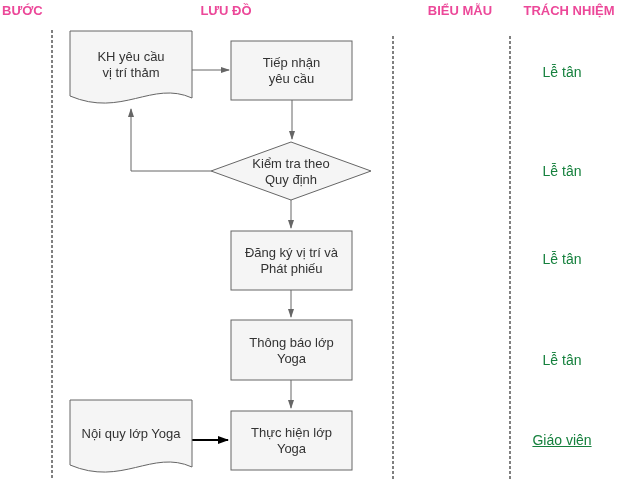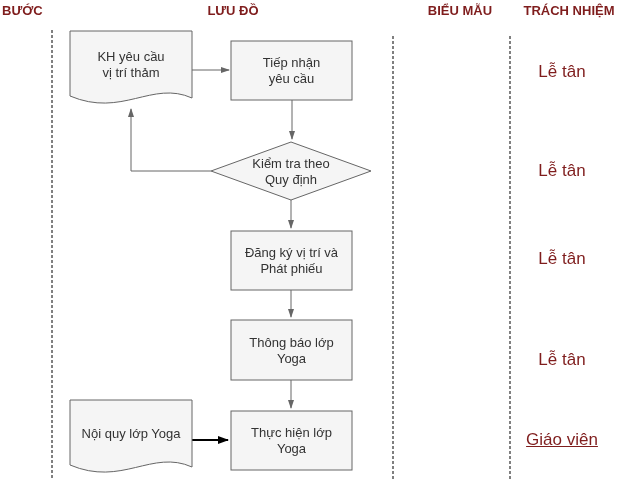--- a/index.html
+++ b/index.html
@@ -10,27 +10,27 @@
     background: #ffffff;
     font-family: "Liberation Sans", "DejaVu Sans", sans-serif;
     overflow: hidden;
   }
   #diagram { position: absolute; left: 0; top: 0; }
   .col-header {
     position: absolute;
     top: 3px;
     font-size: 13px;
     font-weight: bold;
-    color: #7f1d1d;
+    color: #ec4899;
     white-space: nowrap;
   }
   .resp-label {
     position: absolute;
-    font-size: 17px;
-    color: #7f1d1d;
+    font-size: 14px;
+    color: #15803d;
     white-space: nowrap;
     transform: translate(-50%, -50%);
   }
   svg text {
     font-family: "Liberation Sans", "DejaVu Sans", sans-serif;
     font-size: 13px;
     fill: #333333;
   }
 </style>
 </head>
@@ -86,21 +86,21 @@
         <text x="131" y="433.5" text-anchor="middle" dominant-baseline="central">Nội quy lớp Yoga</text>
       </g>
       <g>
         <rect x="231" y="411" width="121" height="59" fill="#f5f5f5" stroke="#666666" stroke-width="1"></rect>
         <text x="291.5" y="432.5" text-anchor="middle" dominant-baseline="central">Thực hiện lớp</text>
         <text x="291.5" y="448.5" text-anchor="middle" dominant-baseline="central">Yoga</text>
       </g>
     </svg>
   <div id="headers-layer">
       <div class="col-header" style="left: 2px;">BƯỚC</div>
-      <div class="col-header" style="left: 233px; transform: translateX(-50%);">LƯU ĐỒ</div>
+      <div class="col-header" style="left: 226px; transform: translateX(-50%);">LƯU ĐỒ</div>
       <div class="col-header" style="left: 460px; transform: translateX(-50%);">BIỂU MẪU</div>
       <div class="col-header" style="left: 569px; transform: translateX(-50%); text-align: right;">TRÁCH NHIỆM</div>
     </div>
   <div id="labels-layer">
       <div class="resp-label" style="left: 562px; top: 72px;">Lễ tân</div>
       <div class="resp-label" style="left: 562px; top: 171px;">Lễ tân</div>
       <div class="resp-label" style="left: 562px; top: 259px;">Lễ tân</div>
       <div class="resp-label" style="left: 562px; top: 360px;">Lễ tân</div>
       <div class="resp-label" style="left: 562px; top: 440px; text-decoration: underline;">Giáo viên</div>
     </div>

